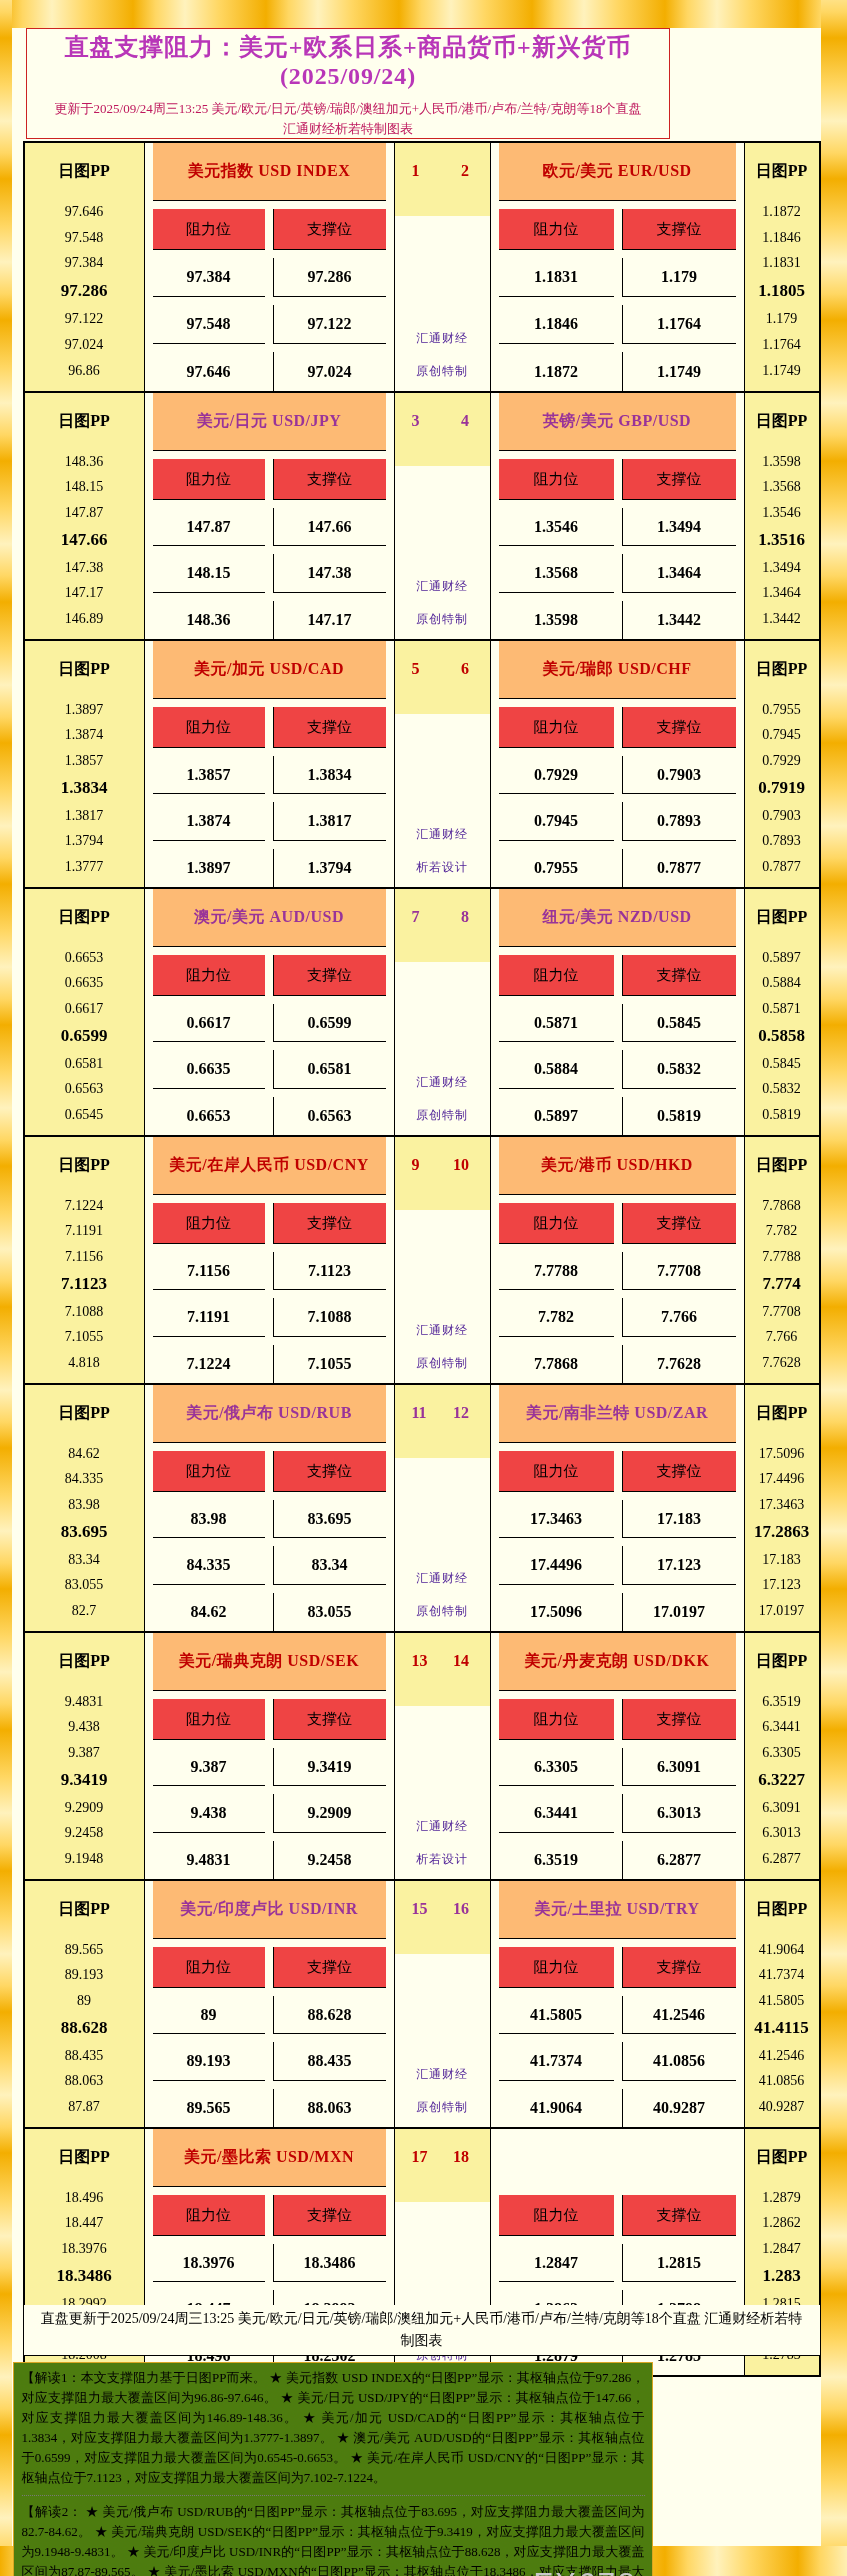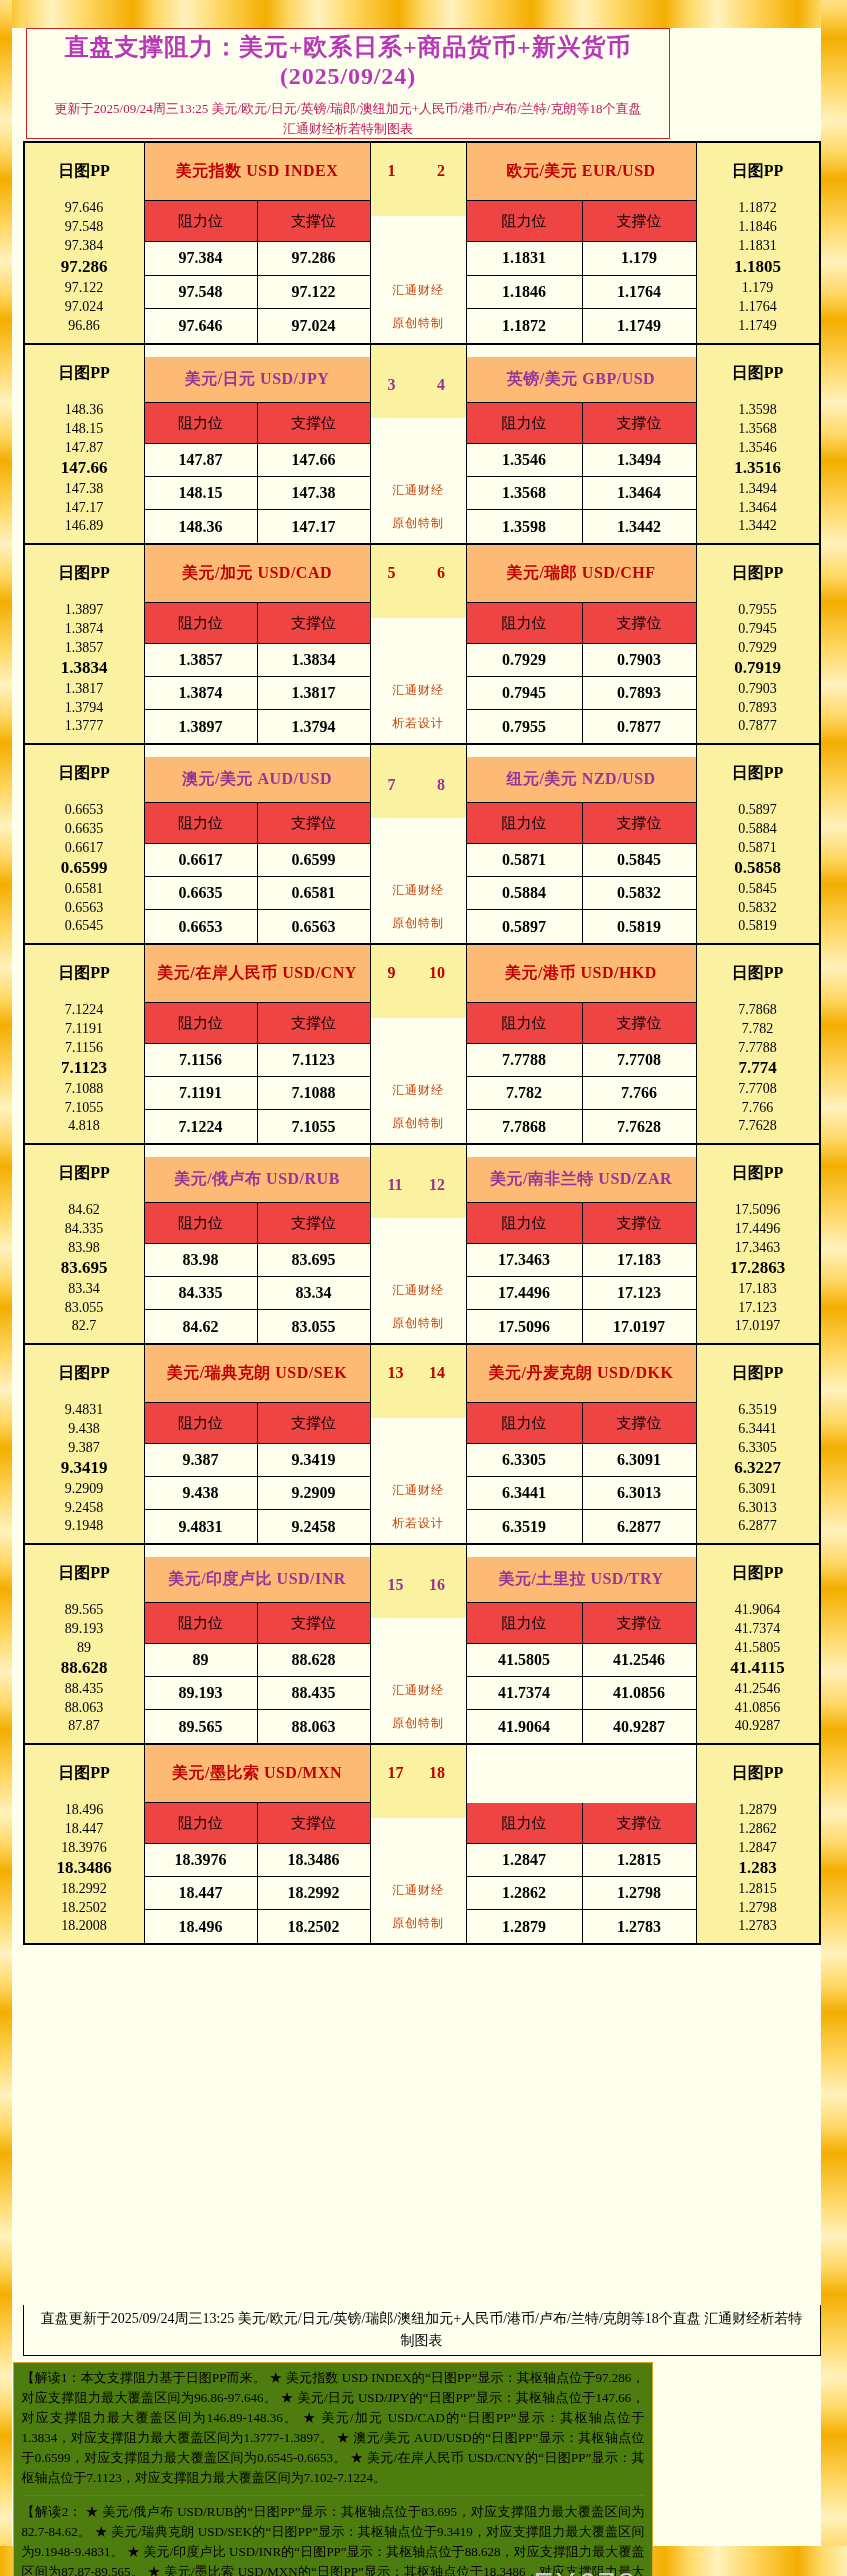--- a/index.html
+++ b/index.html
@@ -32,24 +32,25 @@
   }
   .main-title{font-size:24px;font-weight:bold;color:#b836b8;letter-spacing:0.9px;margin:1.9px 0 9.4px;}
   .sub-title{font-size:13px;color:#be185d;line-height:1.5;padding:0 24px;}
 
   
   .table-wrap{
     position:absolute;top:141px;left:22.5px;width:798px;box-sizing:border-box;
     border:2.8px solid #000;background:#ffffee;
   }
   .block{
-    height:200px;box-sizing:border-box;
+    height:248px;box-sizing:border-box;
     display:grid;
     grid-template-columns:120px 112px 113px 97px 115px 114px 1fr;
     grid-template-rows:58px 41px 1fr 1fr 1fr;
+    gap:8px;
   }
   .block + .block{border-top:2.8px solid #000;}
 
   .pp{background:#faf2a0;display:flex;flex-direction:column;text-align:center;}
   .pp-left{grid-area:1/1/6/2;border-right:1.9px solid #000;}
   .pp-right{grid-area:1/7/6/8;border-left:1.9px solid #000;}
   .pp-title{height:56px;display:flex;align-items:center;justify-content:center;font-weight:bold;font-size:16px;}
   .pp-vals{flex:1;display:flex;flex-direction:column;justify-content:space-around;padding:0 0 7.5px;font-size:14px;}
   .pp-vals .pivot{font-weight:bold;font-size:17px;}
 
@@ -86,25 +87,25 @@
     background:#ffffee;display:flex;flex-direction:column;
   }
   .center-nums{
     height:73px;background:#faf2a0;
     display:flex;justify-content:space-between;align-items:flex-start;
     padding:0 20.6px 0 17px;box-sizing:border-box;
   }
   .center-nums span{font-weight:bold;font-size:16px;line-height:56px;}
   .center-wm{
     margin-top:auto;display:flex;flex-direction:column;align-items:center;
-    gap:16px;padding-bottom:11.2px;color:#c2410c;font-size:12px;letter-spacing:0.9px;
+    gap:16px;padding-bottom:11.2px;color:#4c1d95;font-size:12px;letter-spacing:0.9px;
   }
 
   .theme-red .pair-title,.theme-red .center-nums span{color:#c00000;}
-  .theme-purple .pair-title,.theme-purple .center-nums span{color:#993399;margin-top:12px;}
+  .theme-purple .pair-title,.theme-purple .center-nums span{color:#993399;}
 
   
   .footer-box{
     position:absolute;top:2305px;left:22.5px;width:798px;height:51px;box-sizing:border-box;
     border:1.9px solid #000;border-top:none;background:#ffffee;
     display:flex;align-items:center;justify-content:center;text-align:center;
     font-size:14px;line-height:1.55;padding:0 13px;
   }
 
   

